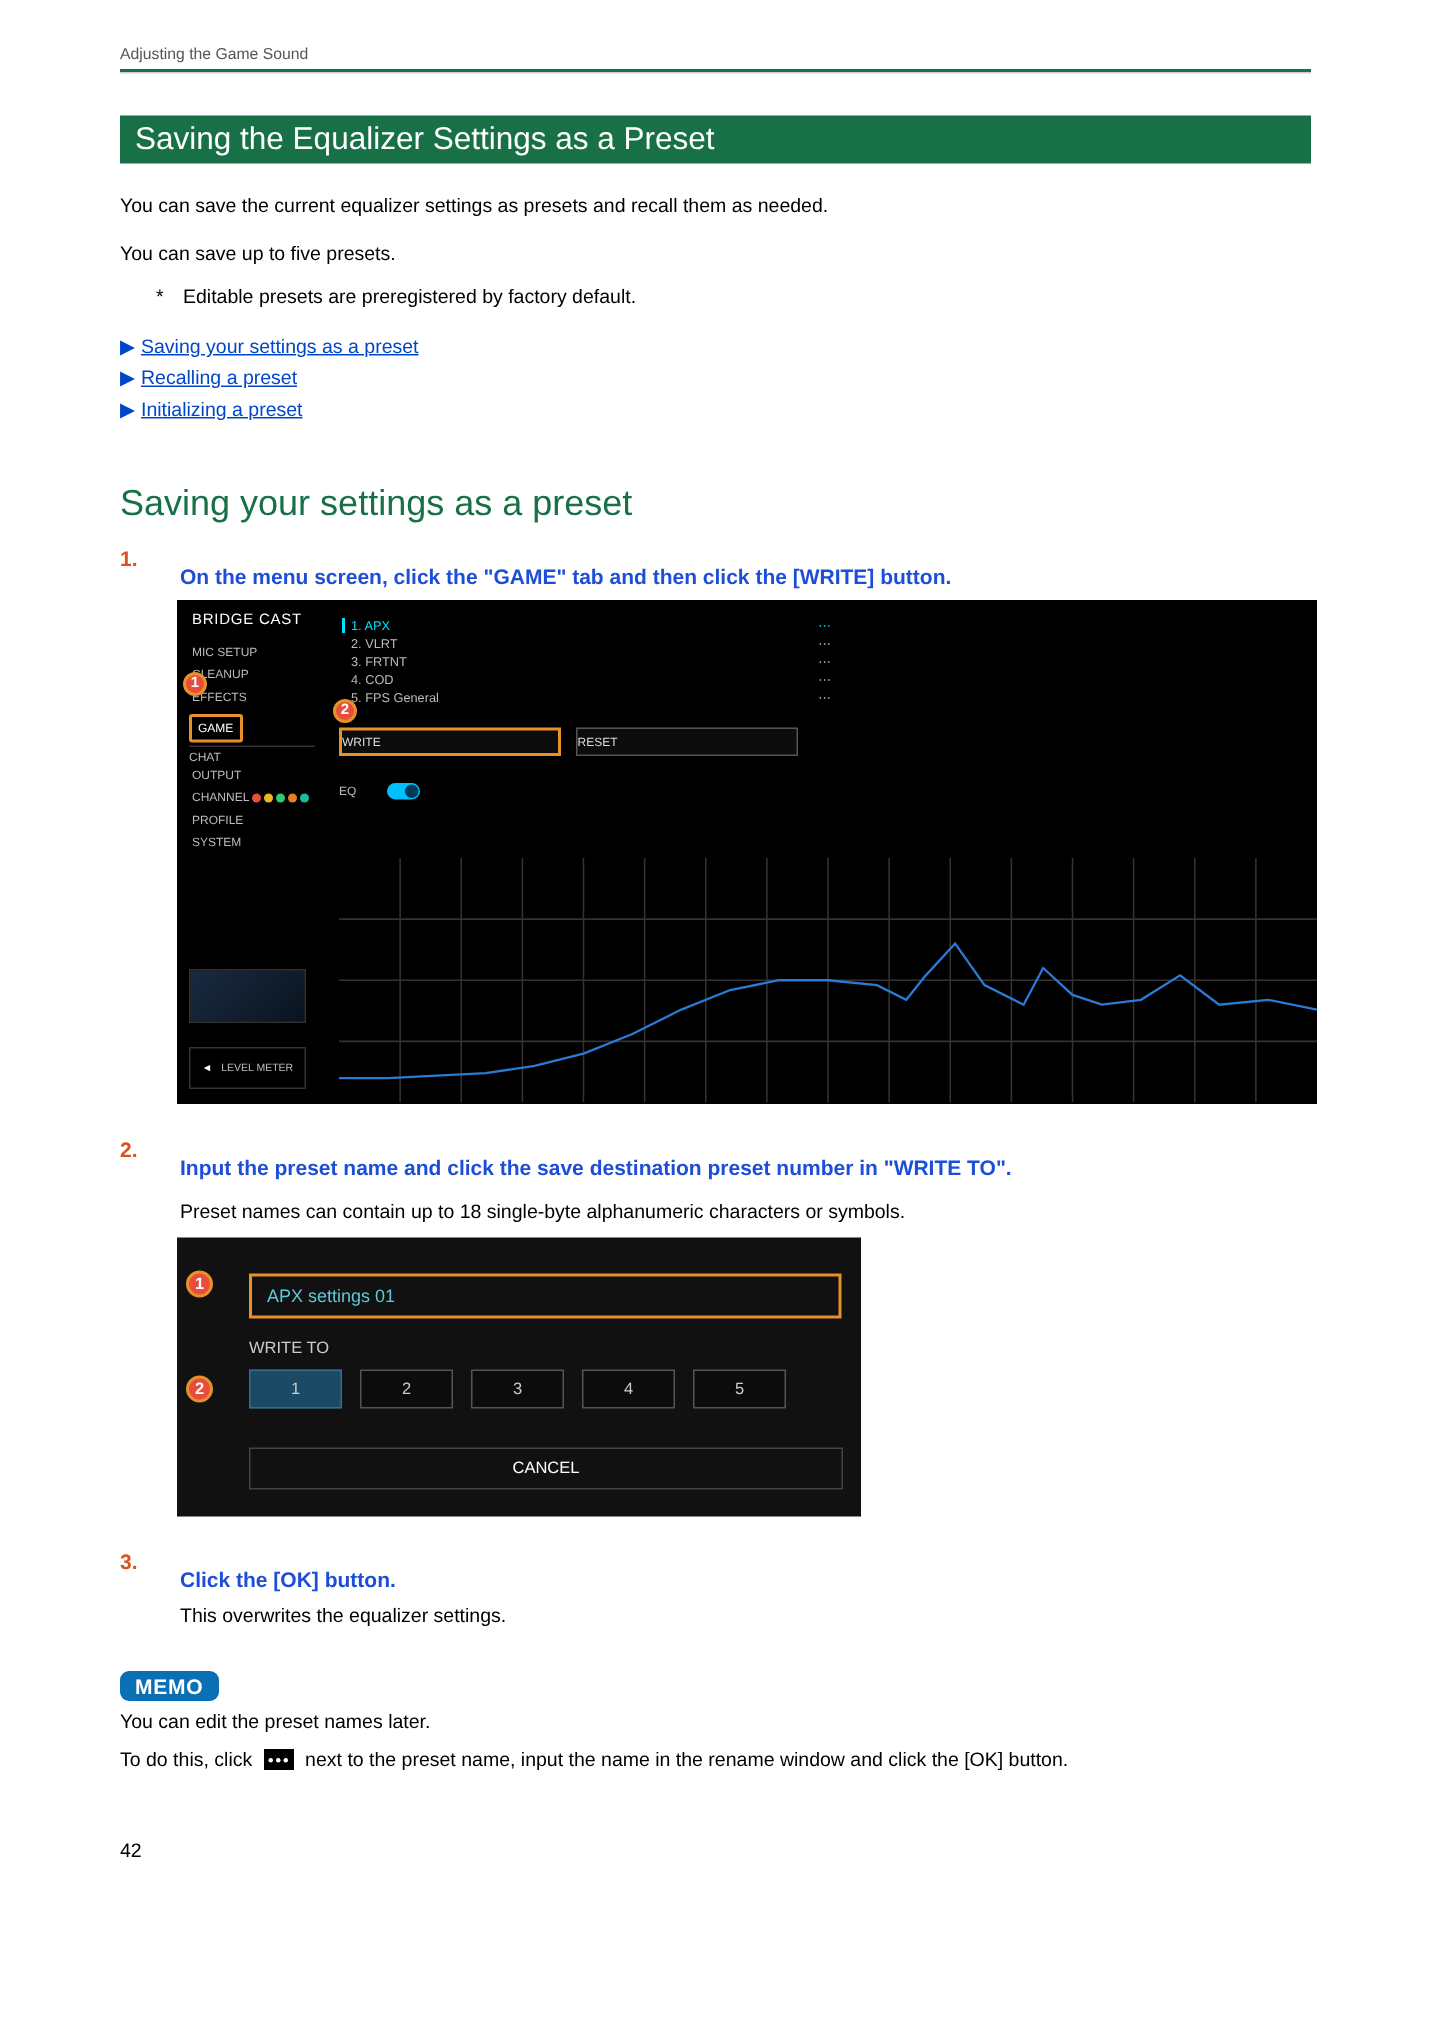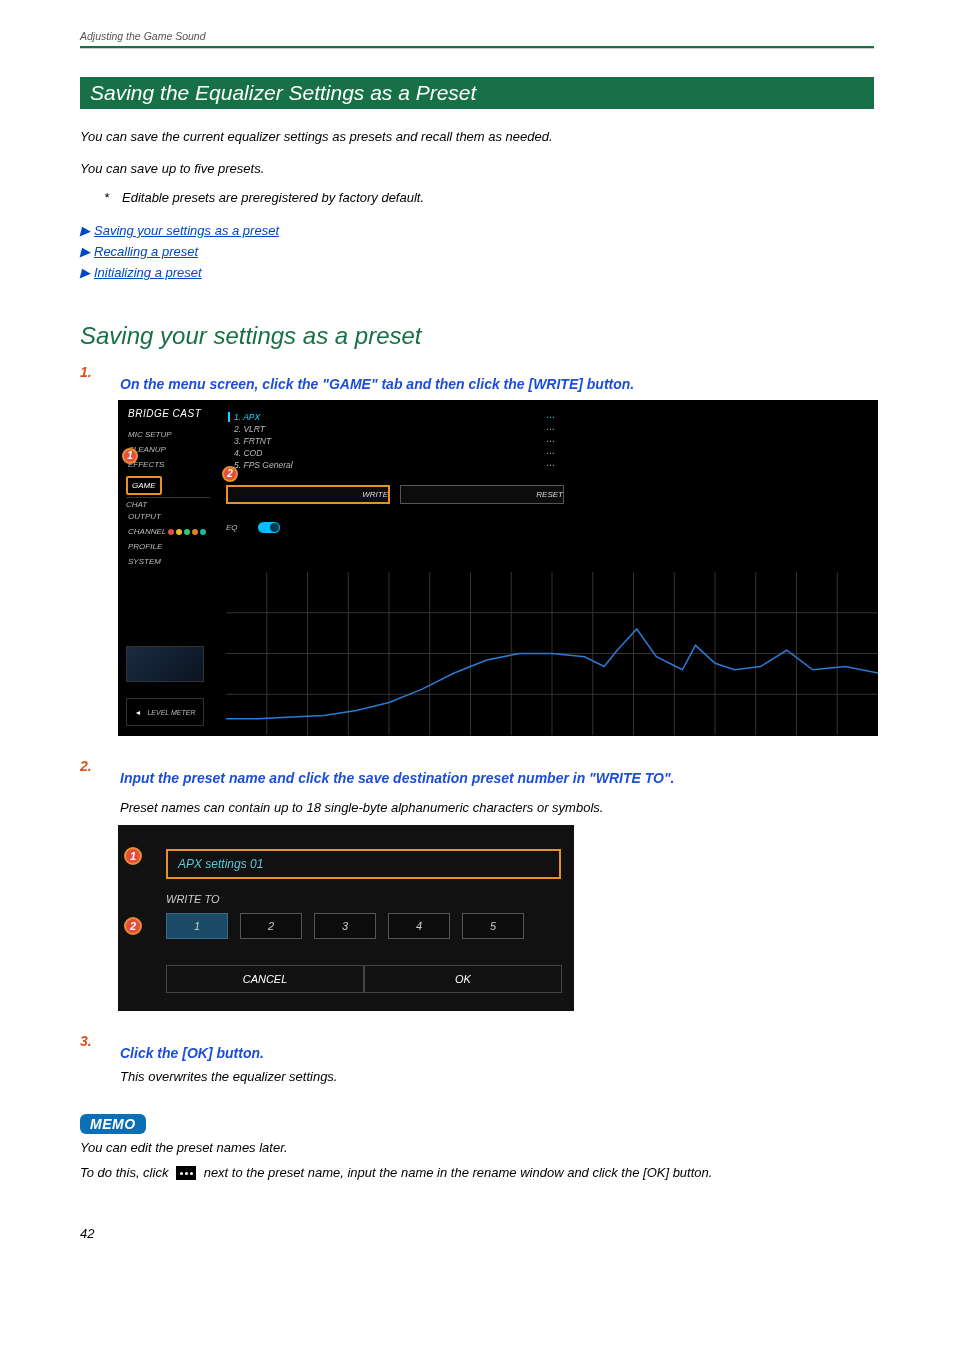--- a/index.html
+++ b/index.html
@@ -1,17 +1,17 @@
 <!DOCTYPE html>
 <html><head>
 <meta charset="utf-8">
 <style>
   * { margin:0; padding:0; box-sizing:border-box; }
   body { font-family: "Segoe UI", Arial, sans-serif; width:954px; background:#fff; color:#000; }
-  .page { padding:30px 80px 60px 80px;font-style:italic; }
+  .page { padding:30px 80px 60px 80px; }
   .run-head { font-size:10.5px; color:#555; margin-bottom:4px; }
   .rule-top { border-top:2px solid #187046; border-bottom:1px solid #ccc; height:0; margin-bottom:28px; }
   .h1-box { background:#187046; color:#fff; font-size:21px; padding:4px 10px; font-weight:400; margin-bottom:18px; }
   .para { font-size:13px; margin-bottom:12px; line-height:1.5; }
   .bullet { font-size:13px; margin:6px 0 18px 24px; }
   .bullet::before { content:"*"; display:inline-block; width:18px; }
   .link-row { font-size:13px; color:#0046c8; margin:6px 0; }
   .link-row .tri { color:#0046c8; text-decoration:none; margin-right:4px; }
   .link-row .lnk { color:#0046c8; text-decoration:underline; cursor:pointer; }
   .h2 { color:#187046; font-size:24px; font-weight:400; margin-top:42px; margin-bottom:14px; }
@@ -32,21 +32,21 @@
   .thumb { position:absolute; left:8px; bottom:54px; width:78px; height:36px; background:linear-gradient(135deg,#1a2a40,#0a1420); border:1px solid #333; }
   .lvlbox { position:absolute; left:8px; bottom:10px; width:78px; height:28px; border:1px solid #333; font-size:7px; display:flex; align-items:center; justify-content:center; gap:6px; color:#bbb; }
   .lvlbox .arr { color:#fff; }
   .badge { position:absolute; width:16px; height:16px; border:2px solid #e8902a; border-radius:50%; background:#e74c3c; color:#fff; font-size:10px; font-weight:700; display:flex; align-items:center; justify-content:center; line-height:1; }
   .s1-main { position:absolute; left:108px; top:8px; right:8px; }
   .preset-list { font-size:8.5px; line-height:1.4; color:#bbb; position:relative; padding:4px 8px; }
   .preset-list div{ display:flex; justify-content:space-between; width:320px; }
   .preset-list .sel { color:#00e0ff; }
   .preset-list .sel::before { content:""; position:absolute; left:2px; width:2px; height:10px; background:#00e0ff; }
   .btnrow { display:flex; gap:10px; margin-top:10px; }
-  .abtn { width:164px; text-align:right; font-size:8px; color:#ddd; border:1px solid #555; padding:4px 0; background:#0c0c0c; }
+  .abtn { width:148px; text-align:left; font-size:8px; color:#ddd; border:1px solid #555; padding:4px 0; background:#0c0c0c; }
   .abtn.on { border:2px solid #e8902a; padding:3px 0; }
   .eqrow { margin-top:18px; font-size:8px; color:#bbb; display:flex; gap:20px; align-items:center; }
   .toggle { width:22px; height:11px; border-radius:6px; background:#00bfff; position:relative; }
   .toggle::after{content:"";position:absolute;right:1px;top:1px;width:9px;height:9px;border-radius:50%;background:#003a55;}
   .eq-svg { position:absolute; left:108px; top:172px; right:0; bottom:0; }
   
   .shot2 { margin-left:38px; width:456px; background:#111; color:#fff; padding:24px 16px 18px 20px; position:relative; font-family:"Segoe UI",Arial,sans-serif; font-size:12px; }
   .namefield { border:2px solid #e8902a; padding:6px 10px; color:#5ec8d8; margin-bottom:14px; margin-left:28px; width:395px; }
   .wt-label { font-size:11px; color:#ccc; margin-left:28px; margin-bottom:8px; }
   .slotrow { display:flex; gap:12px; margin-left:28px; }
@@ -191,21 +191,20 @@
     <div class="badge2" style="left:6px; top:92px;">2</div>
     <div class="slotrow">
       <div class="slot sel">1</div>
       <div class="slot">2</div>
       <div class="slot">3</div>
       <div class="slot">4</div>
       <div class="slot">5</div>
     </div>
     <div class="dlg-btnrow">
       <div class="dlg-btn">CANCEL</div>
-      <div class="dlg-btn">OK</div>
     </div>
   </div>
 
   
   <div class="step" style="margin-top:22px;">
     <div class="num">3.</div>
     <div class="txt">Click the [OK] button.</div>
   </div>
   <p class="subtxt" style="margin-top:6px;">This overwrites the equalizer settings.</p>
 

